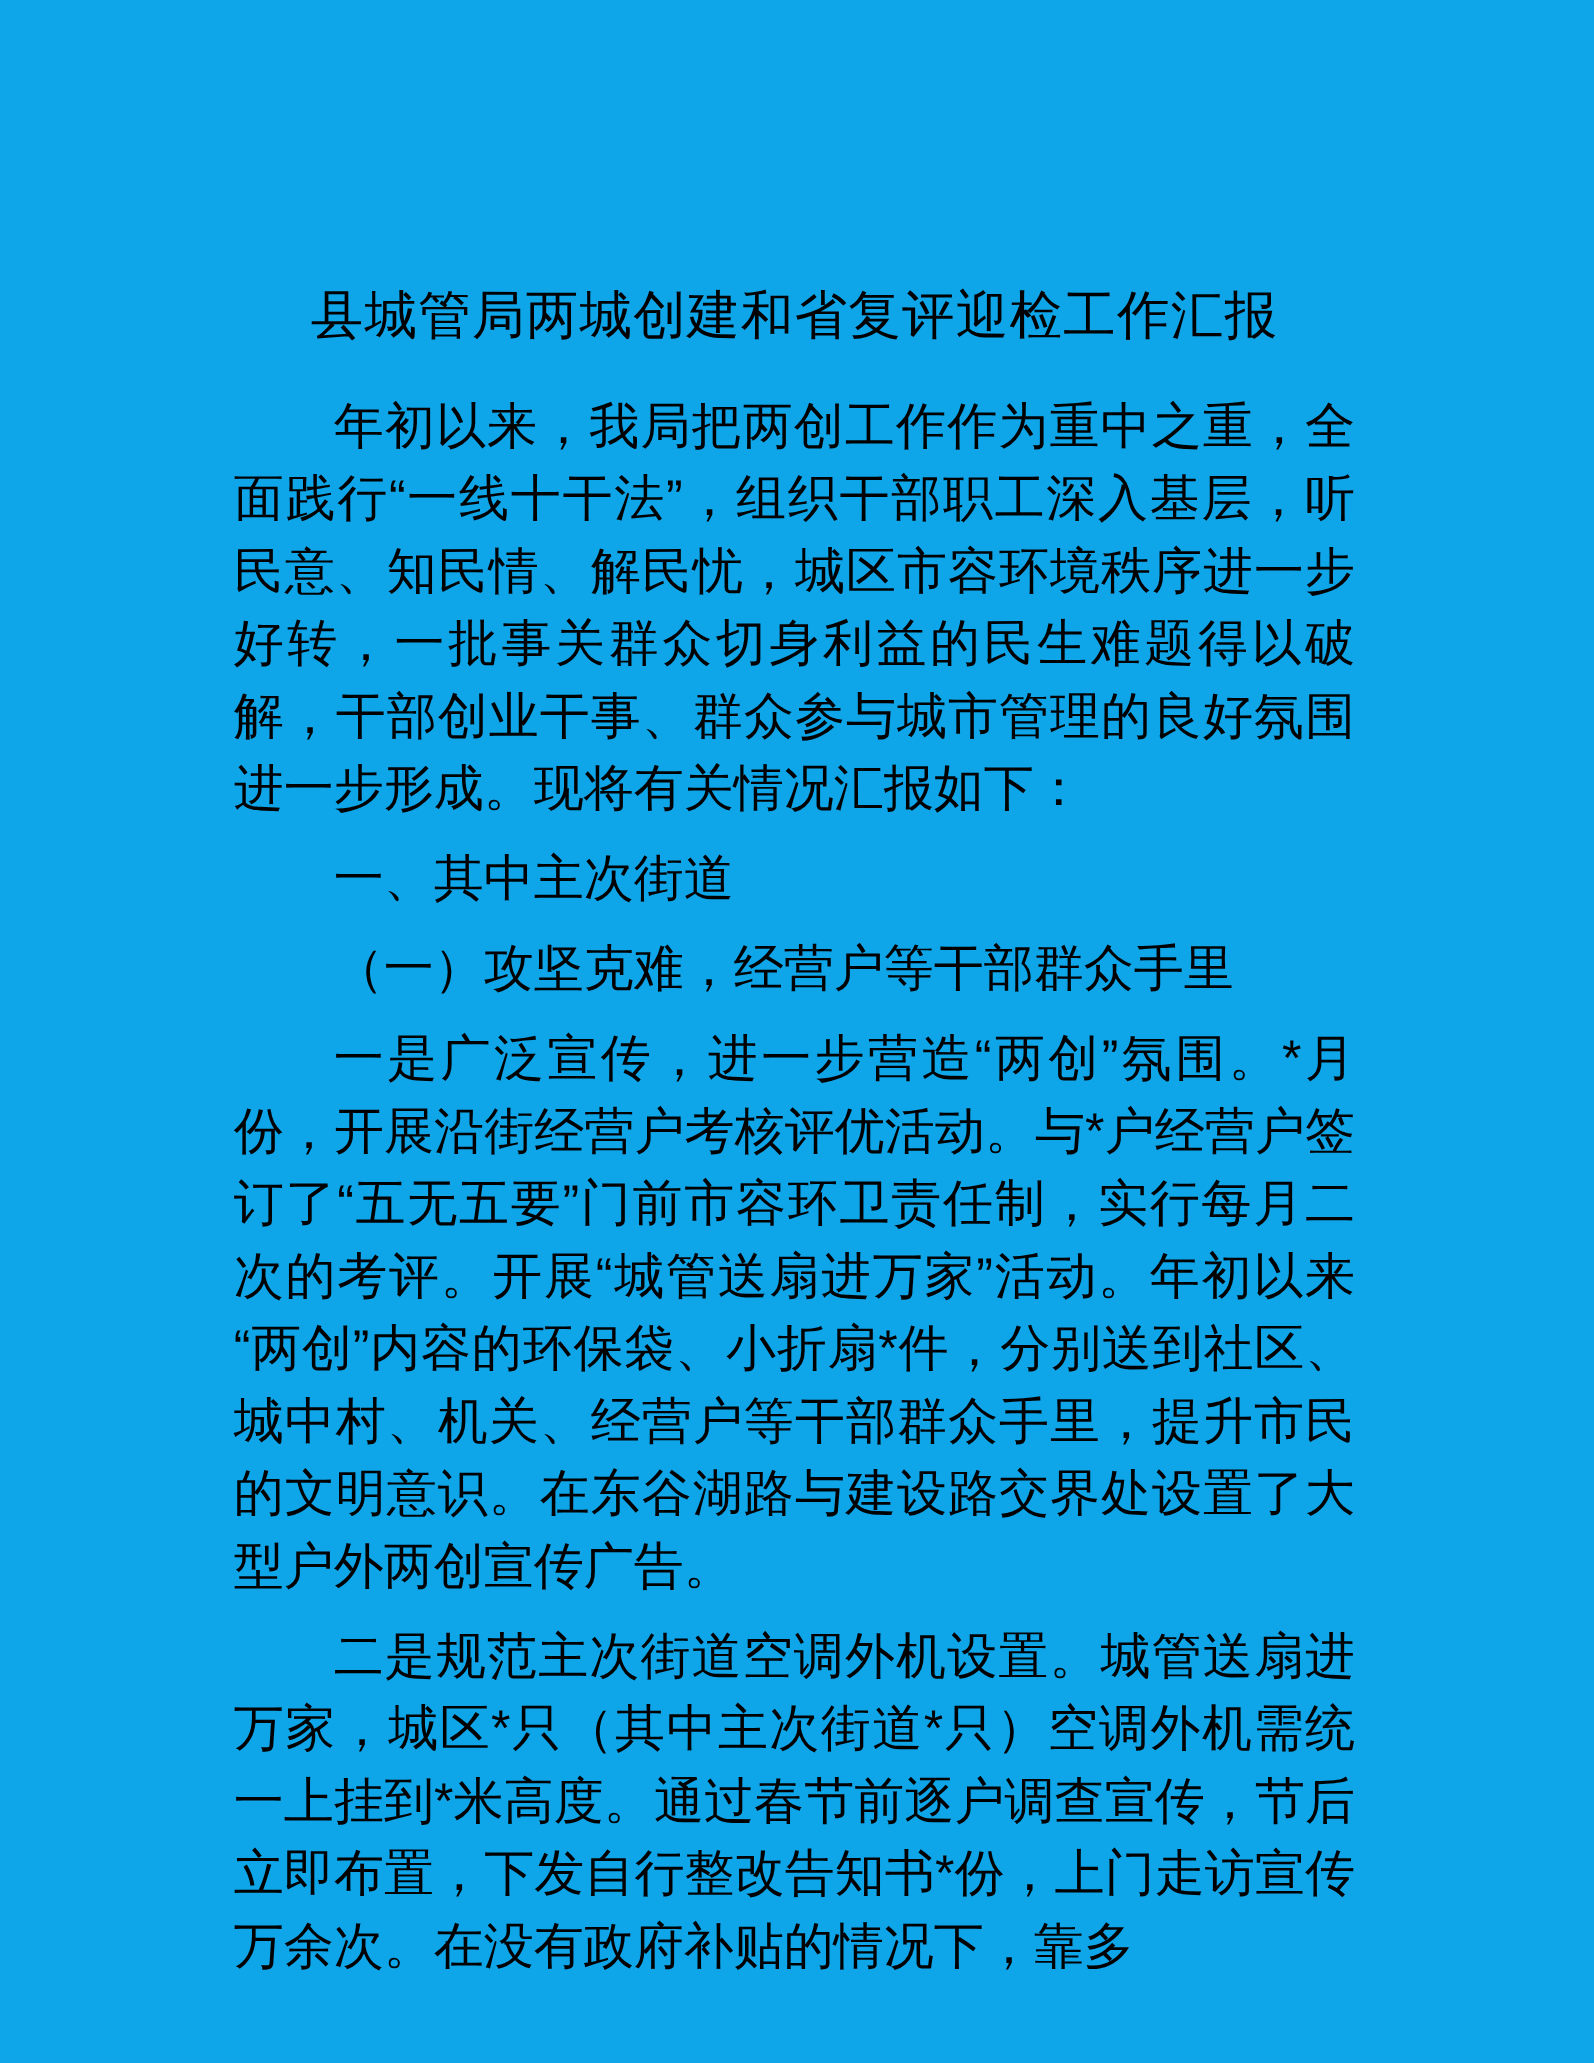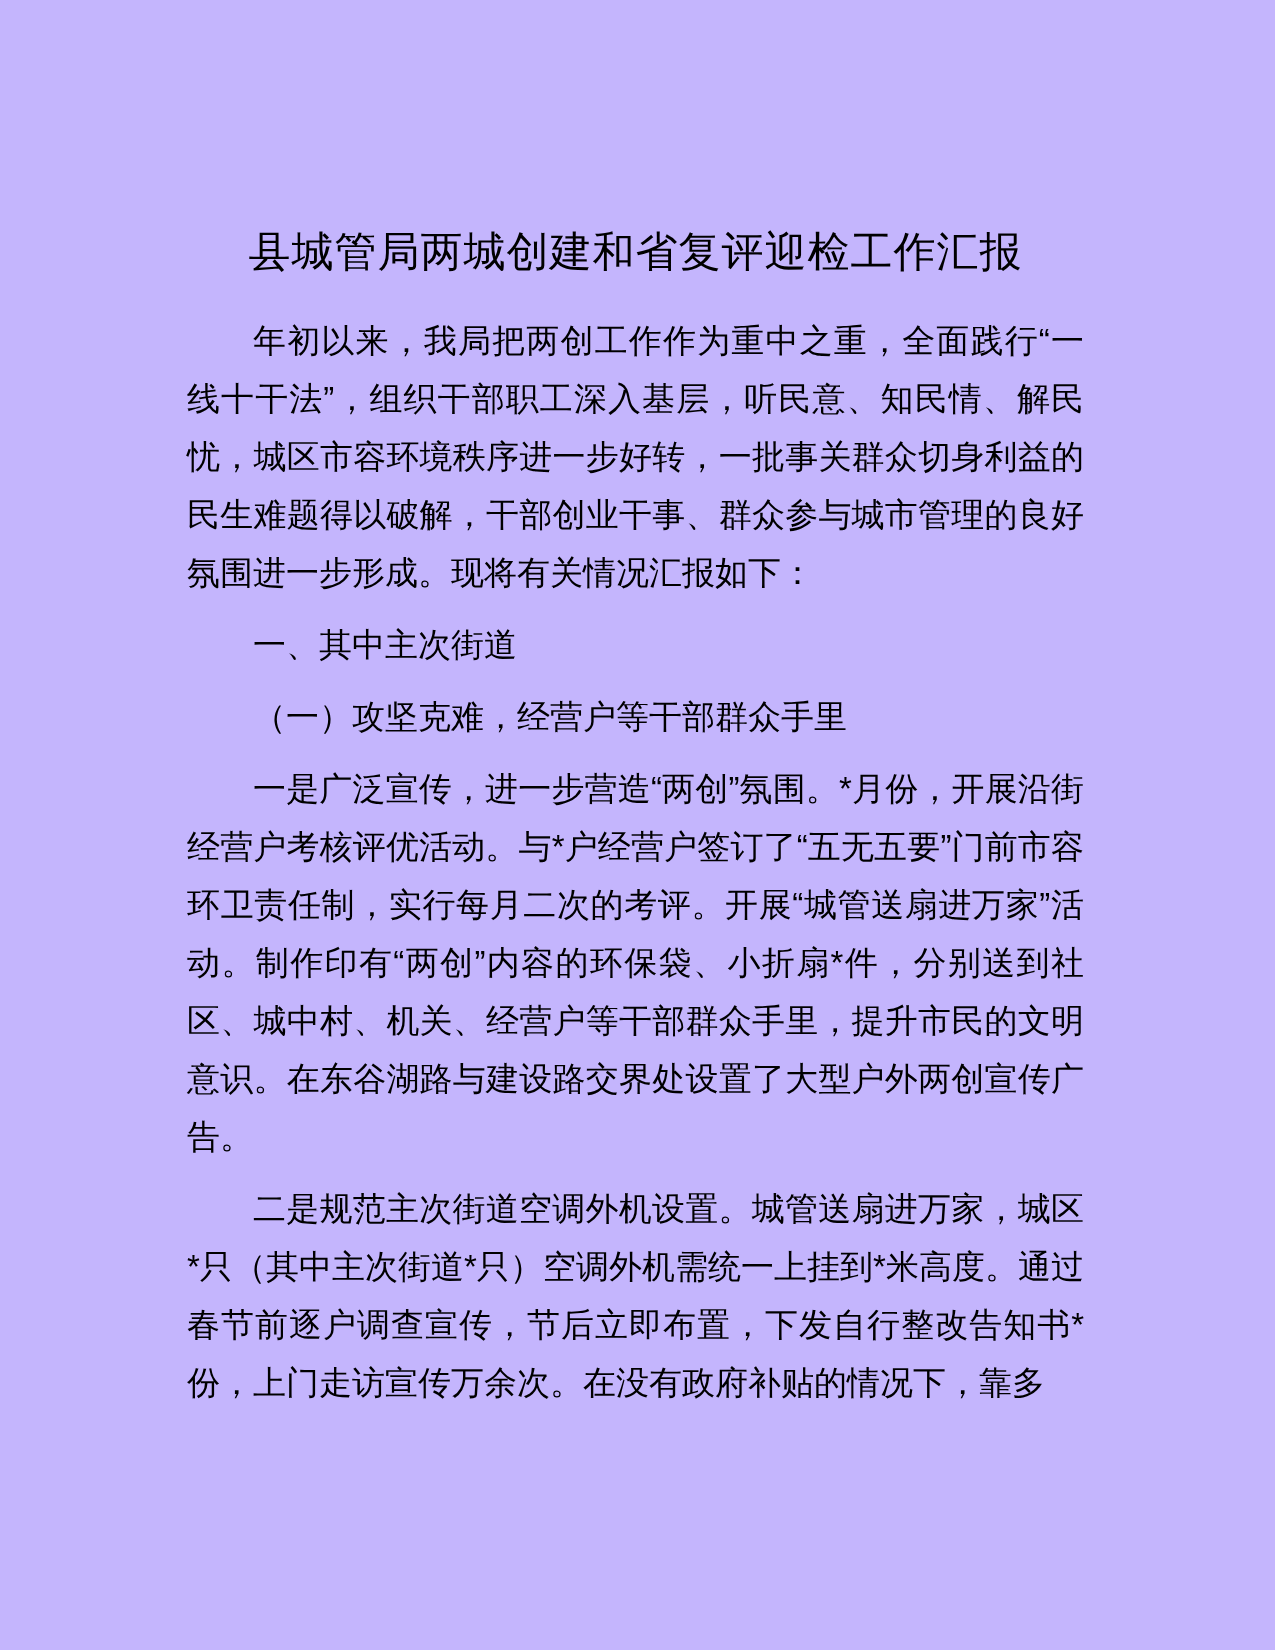--- a/index.html
+++ b/index.html
@@ -5,41 +5,41 @@
 <style>
   html, body {
     margin: 0;
     padding: 0;
     background: #ffffff;
   }
   .page {
     position: relative;
     width: 1275px;
     height: 1650px;
-    background: #c4b5fd;
+    background: #0ea5e9;
     overflow: hidden;
     font-family: "Liberation Sans", sans-serif;
     color: #000000;
   }
   .content {
     position: absolute;
     left: 187px;
     top: 224px;
     width: 897px;
   }
   .doc-title {
     font-size: 42px;
     font-weight: normal;
     line-height: 56px;
     text-align: center;
     letter-spacing: 1px;
     margin: 0 0 32px 0;
   }
   .para {
-    font-size: 33px;
+    font-size: 40px;
     line-height: 58px;
     text-align: justify;
     text-justify: inter-ideograph;
     text-indent: 2em;
     margin: 0 0 14px 0;
     word-break: break-all;
   }
   .para:last-child {
     margin-bottom: 0;
   }
@@ -50,17 +50,17 @@
 <div class="page">
   <div class="content">
     <h1 class="doc-title">县城管局两城创建和省复评迎检工作汇报</h1>
 
     <p class="para">年初以来，我局把两创工作作为重中之重，全面践行“一线十干法”，组织干部职工深入基层，听民意、知民情、解民忧，城区市容环境秩序进一步好转，一批事关群众切身利益的民生难题得以破解，干部创业干事、群众参与城市管理的良好氛围进一步形成。现将有关情况汇报如下：</p>
 
     <p class="para">一、其中主次街道</p>
 
     <p class="para">（一）攻坚克难，经营户等干部群众手里</p>
 
-    <p class="para">一是广泛宣传，进一步营造“两创”氛围。*月份，开展沿街经营户考核评优活动。与*户经营户签订了“五无五要”门前市容环卫责任制，实行每月二次的考评。开展“城管送扇进万家”活动。制作印有“两创”内容的环保袋、小折扇*件，分别送到社区、城中村、机关、经营户等干部群众手里，提升市民的文明意识。在东谷湖路与建设路交界处设置了大型户外两创宣传广告。</p>
+    <p class="para">一是广泛宣传，进一步营造“两创”氛围。*月份，开展沿街经营户考核评优活动。与*户经营户签订了“五无五要”门前市容环卫责任制，实行每月二次的考评。开展“城管送扇进万家”活动。年初以来“两创”内容的环保袋、小折扇*件，分别送到社区、城中村、机关、经营户等干部群众手里，提升市民的文明意识。在东谷湖路与建设路交界处设置了大型户外两创宣传广告。</p>
 
     <p class="para">二是规范主次街道空调外机设置。城管送扇进万家，城区*只（其中主次街道*只）空调外机需统一上挂到*米高度。通过春节前逐户调查宣传，节后立即布置，下发自行整改告知书*份，上门走访宣传万余次。在没有政府补贴的情况下，靠多</p>
   </div>
 </div>
 
 </body></html>

